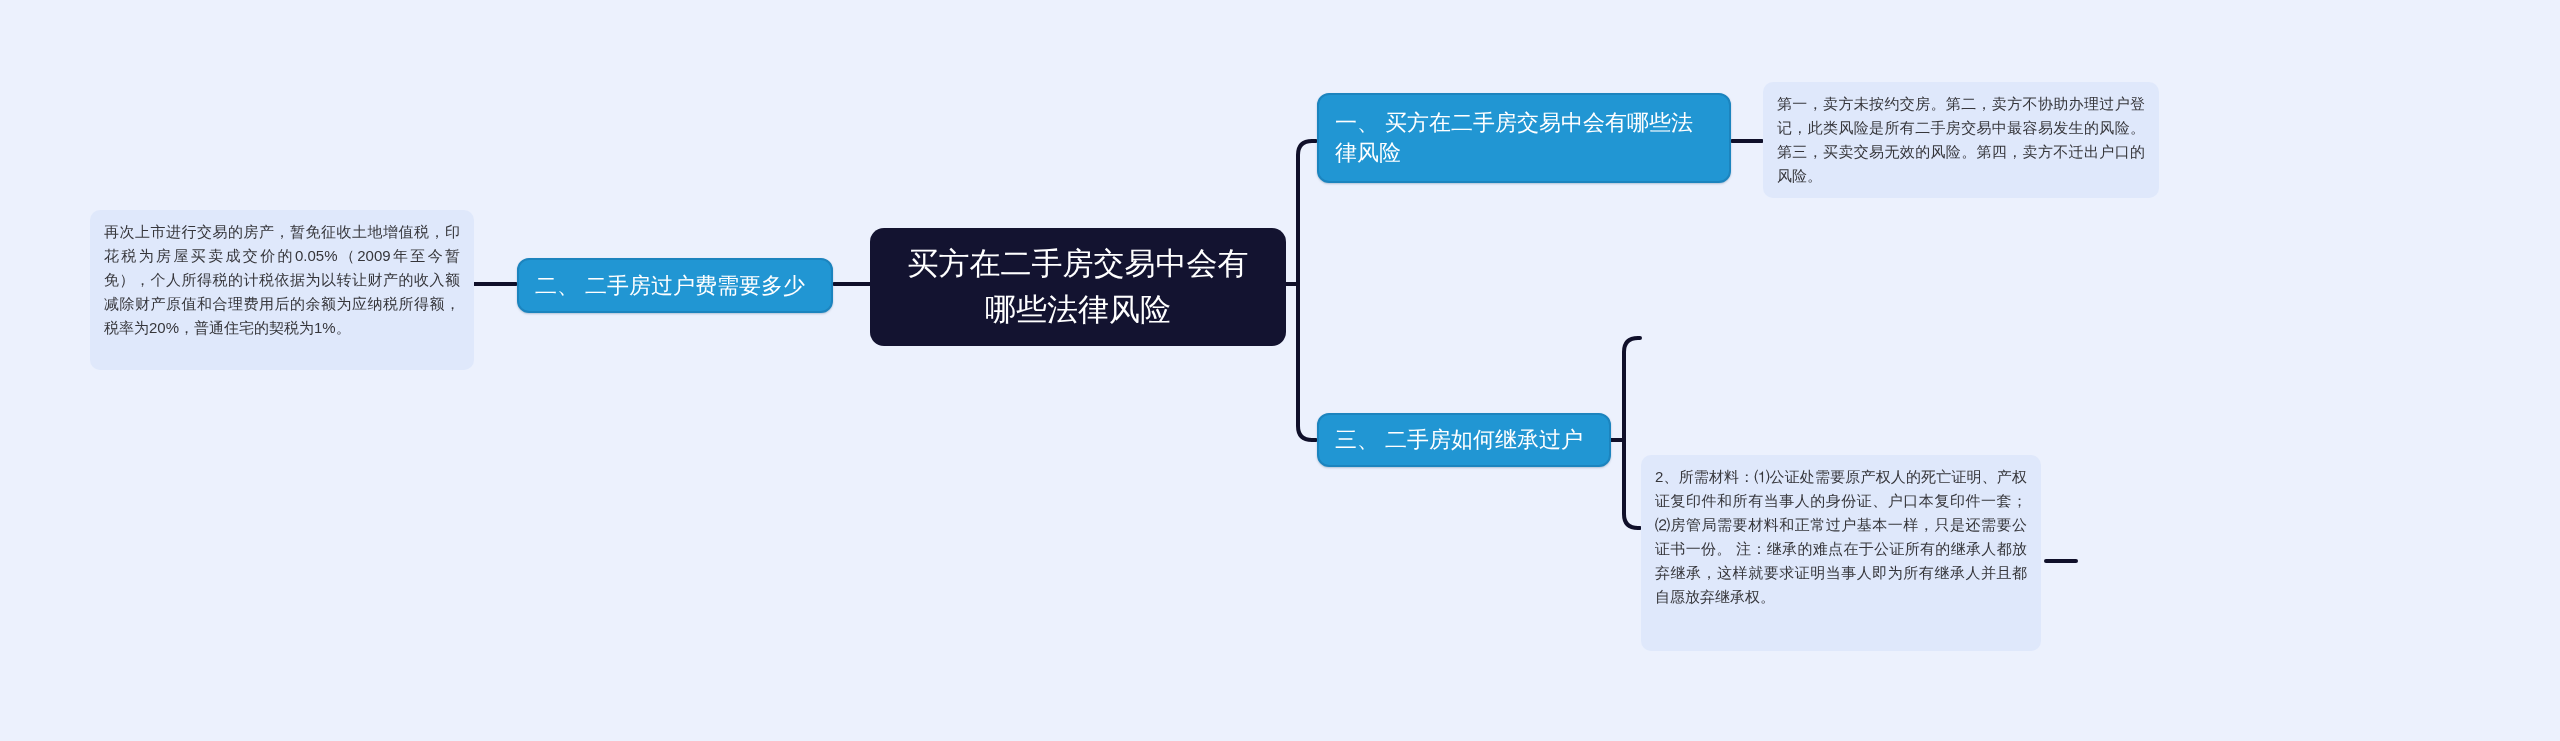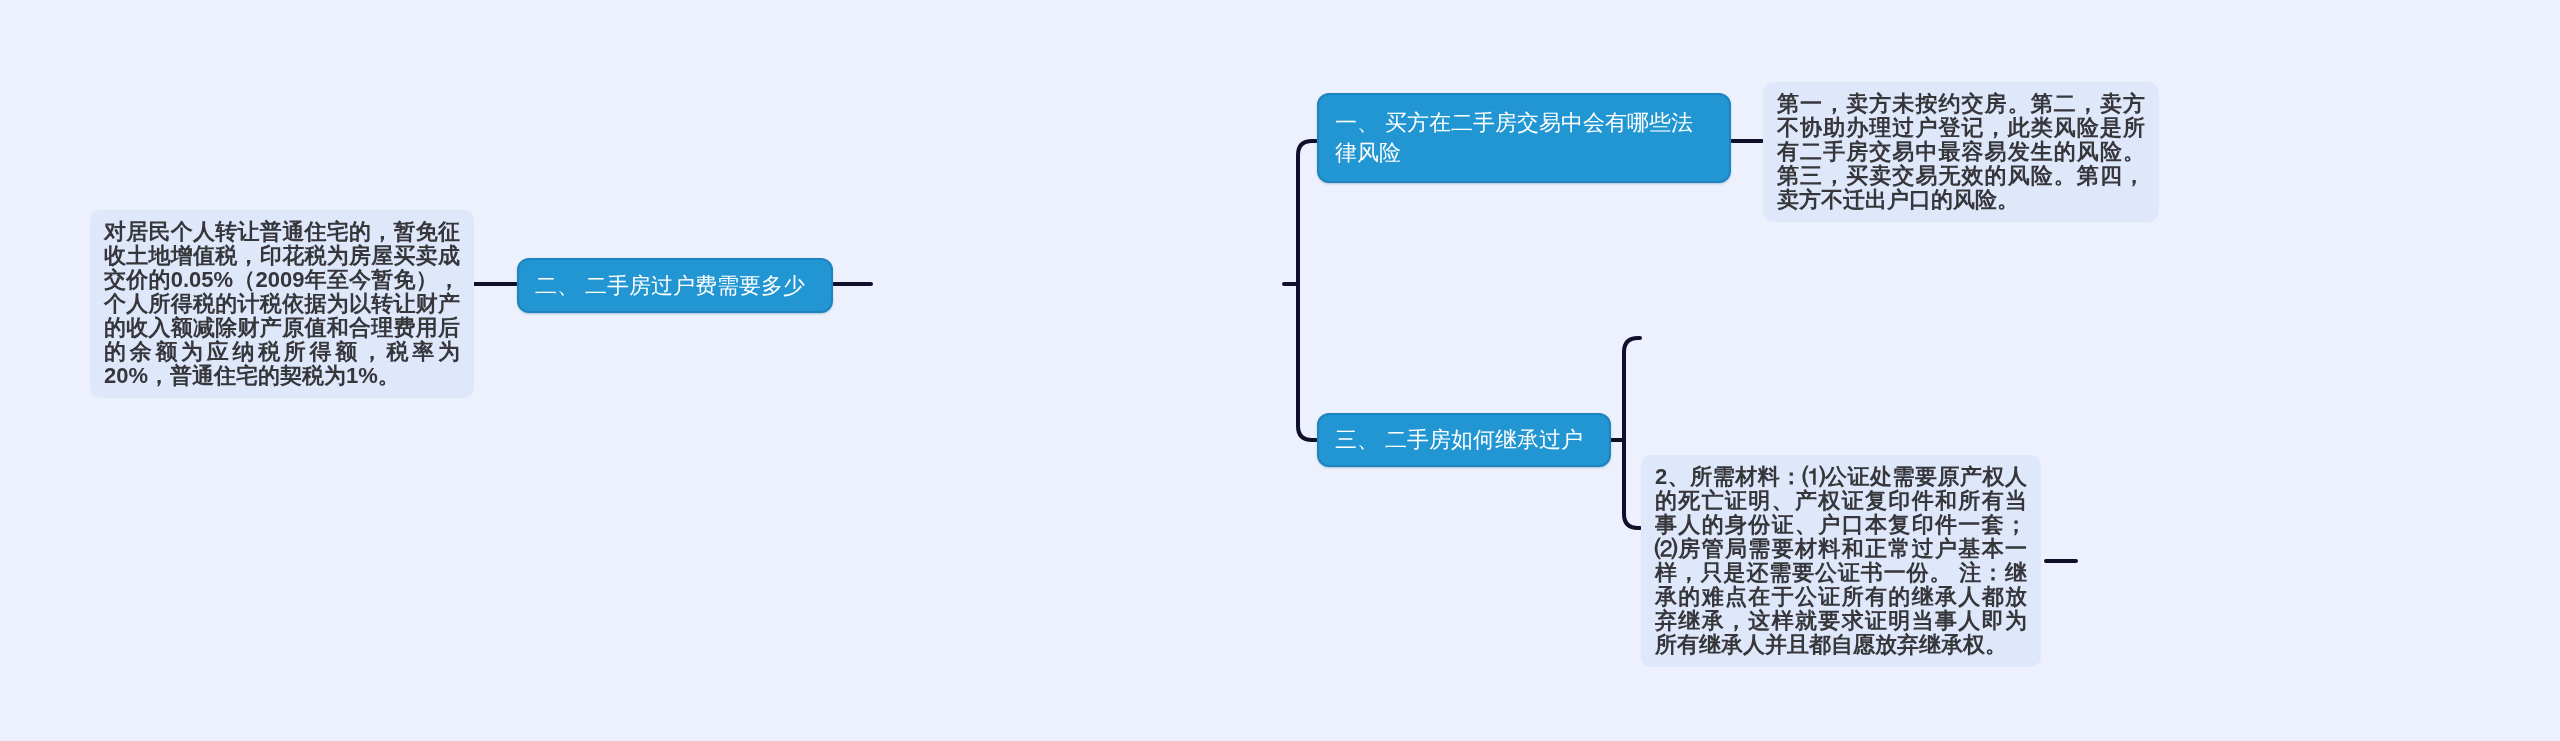--- a/index.html
+++ b/index.html
@@ -18,25 +18,24 @@
     font-family:"Liberation Sans","DejaVu Sans",sans-serif;
   }
   #canvas{position:relative;width:2560px;height:741px;background:var(--page-bg);}
   #edges{position:absolute;left:0;top:0;width:2560px;height:741px;}
   path.edge{stroke:var(--connector);stroke-width:4;fill:none;stroke-linecap:round;}
   .note{
     position:absolute;
     background:var(--note-bg);
     border-radius:10px;
     padding:10px 14px;
-    font-size:22px;
+    font-size:15px;
     line-height:24px;
     color:var(--note-text);
     text-align:justify;
-    font-weight:bold;
   }
   .node{
     position:absolute;
     background:var(--node-blue);
     border:2px solid var(--node-blue-border);
     border-radius:12px;
     color:#ffffff;
     font-size:22px;
     line-height:30px;
     padding:16px 16px;
@@ -69,26 +68,29 @@
     <path class="edge" d="M474 284 H516"></path>
     <path class="edge" d="M834 284 H871"></path>
     <path class="edge" d="M1284 284 H1298"></path>
     <path class="edge" d="M1316 141 H1312 Q1298 141 1298 155 V426 Q1298 440 1312 440 H1316"></path>
     <path class="edge" d="M1732 141 H1762"></path>
     <path class="edge" d="M1611 440 H1624"></path>
     <path class="edge" d="M1640 338 H1638 Q1624 338 1624 352 V514 Q1624 528 1638 528 H1640"></path>
     <path class="edge" d="M2046 561 H2076"></path>
   </svg>
 
-  <div class="note" style="left:90px;top:210px;width:384px;min-height:160px;">对居民个人转让普通住宅的，暂免征收土地增值税，印花税为房屋买卖成交价的0.05%（2009年至今暂免），个人所得税的计税依据为以转让财产的收入额减除财产原值和合理费用后的余额为应纳税所得额，税率为20%，普通住宅的契税为1%。</div>
+  <div class="note" style="left:90px;top:210px;width:384px;min-height:160px;">再次上市进行交易的房产，暂免征收土地增值税，印花税为房屋买卖成交价的0.05%（2009年至今暂免），个人所得税的计税依据为以转让财产的收入额减除财产原值和合理费用后的余额为应纳税所得额，税率为20%，普通住宅的契税为1%。</div>
 
   <div class="node" style="left:517px;top:258px;width:316px;height:55px;">
     <span>二、 二手房过户费需要多少</span>
   </div>
 
+  <div class="root" style="left:870px;top:228px;width:416px;height:118px;">
+    <span>买方在二手房交易中会有哪些法律风险</span>
+  </div>
 
   <div class="node" style="left:1317px;top:93px;width:414px;height:90px;">
     <span>一、 买方在二手房交易中会有哪些法律风险</span>
   </div>
 
   <div class="note" style="left:1763px;top:82px;width:396px;min-height:116px;">第一，卖方未按约交房。第二，卖方不协助办理过户登记，此类风险是所有二手房交易中最容易发生的风险。第三，买卖交易无效的风险。第四，卖方不迁出户口的风险。</div>
 
   <div class="node" style="left:1317px;top:413px;width:294px;height:54px;text-align:center;">
     <span>三、 二手房如何继承过户</span>
   </div>

